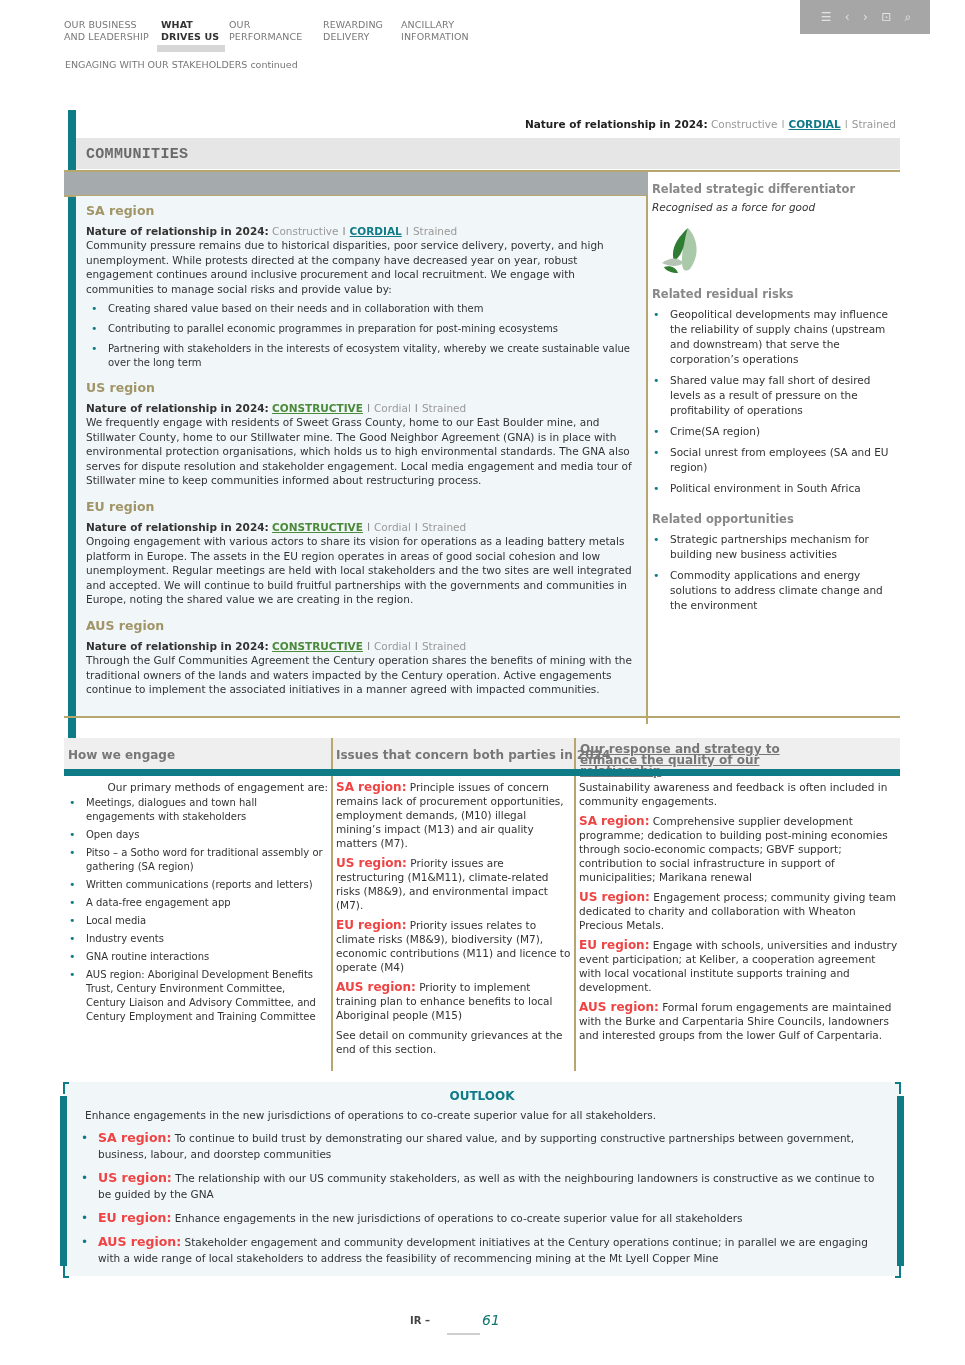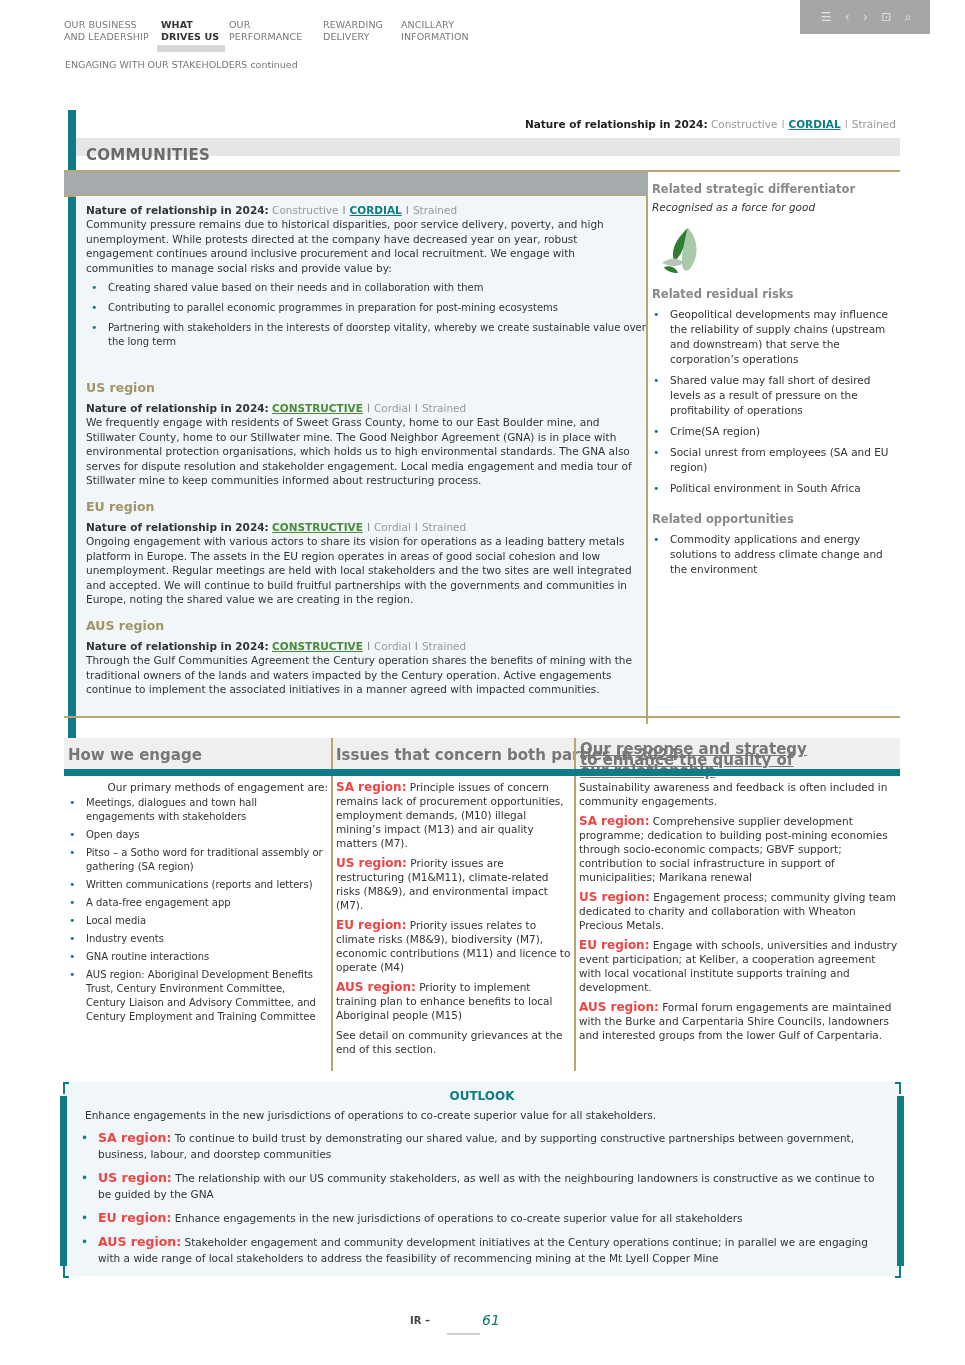--- a/index.html
+++ b/index.html
@@ -13,21 +13,21 @@
   .breadcrumb { position: absolute; left: 65px; top: 59px; font-size: 9.5px; color: #777; }
   .toolbar { position: absolute; left: 800px; top: 0; width: 130px; height: 34px; background: #a6a6a6; display: flex; align-items: center; justify-content: space-around; padding: 0 12px 0 14px; }
   .toolbar span { color: #e2e2e2; font-size: 12px; }
 
   
   .teal-bar { position: absolute; left: 68px; top: 110px; width: 8px; height: 630px; background: #0e7b87; }
   .rel-top { position: absolute; right: 69px; top: 118px; font-size: 10.5px; color: #999; white-space: nowrap; }
   .rel-top b { color: #222; font-weight: bold; }
   .rel-top .sel { color: #0e7b87; font-weight: bold; text-decoration: underline; }
   .rel-top .sep { color: #aaa; margin: 0 4px; }
-  .comm-header { position: absolute; left: 76px; top: 138px; width: 824px; height: 18px; background: #e6e6e6; }
+  .comm-header { position: absolute; left: 76px; top: 138px; width: 824px; height: 31px; background: #e6e6e6; font-family: Liberation Mono, monospace; }
   .comm-title { position: absolute; left: 10px; top: 8px; font-size: 15px; color: #6a6a6a; font-weight: bold; letter-spacing: 0.3px; }
   .gold-line { position: absolute; height: 2px; background: #b7a66d; }
   .grey-band { position: absolute; left: 64px; top: 172px; width: 584px; height: 24px; background: #a5aaad; }
   .left-panel { position: absolute; left: 76px; top: 196px; width: 571px; height: 520px; background: #f1f6f8; }
   .vline { position: absolute; width: 2px; background: #b7a66d; }
 
   .region { position: absolute; left: 86px; width: 560px; }
   .region h3 { font-size: 12.5px; color: #a19568; font-weight: bold; margin-bottom: 6px; }
   .rel-line { font-size: 10.5px; color: #999; line-height: 14px; }
   .rel-line b.lbl { color: #333; }
@@ -40,21 +40,21 @@
   ul.bullets li::before { content: "•"; position: absolute; left: 5px; color: #0e7b87; font-size: 11px; }
 
   .right-col { position: absolute; left: 652px; top: 182px; width: 250px; }
   .right-col h4 { font-size: 11.5px; color: #888; font-weight: bold; margin-bottom: 5px; }
   .right-col .ital { font-style: italic; font-size: 10.5px; color: #333; }
   .right-col ul.bullets li { padding-left: 18px; margin-bottom: 6px; font-size: 10.5px; line-height: 15px; }
   .right-col ul.bullets li::before { left: 1px; }
 
   
   .tbl-head { position: absolute; left: 64px; top: 738px; width: 836px; height: 31px; background: #efefef; }
-  .th { position: absolute; font-size: 15px; color: #777; font-weight: bold; line-height: 11px; }
+  .th { position: absolute; font-size: 12px; color: #777; font-weight: bold; line-height: 11px; }
   .teal-rule { position: absolute; left: 64px; top: 769px; width: 836px; height: 7px; background: #0e7b87; }
   .col { position: absolute; top: 780px; font-size: 10.5px; line-height: 14px; color: #333; }
   .col p { margin-bottom: 6px; }
   .rlab { color: #ef4444; font-weight: bold; font-size: 12px; }
   .col ul.bullets { margin-top: 2px; }
   .col ul.bullets li { padding-left: 22px; margin-bottom: 4px; line-height: 14px; }
   .col ul.bullets li::before { left: 5px; }
 
   
   .outlook { position: absolute; left: 64px; top: 1082px; width: 836px; height: 194px; background: #f1f6f8; }
@@ -104,28 +104,29 @@
   <div class="comm-title">COMMUNITIES</div>
 </div>
 <div class="gold-line" style="left:64px; top:170px; width:836px;"></div>
 <div class="grey-band"></div>
 <div class="gold-line" style="left:64px; top:195px; width:584px;"></div>
 <div class="left-panel"></div>
 <div class="vline" style="left:646px; top:196px; height:528px;"></div>
 <div class="gold-line" style="left:64px; top:716px; width:836px;"></div>
 
 <div class="region" style="top:203px;">
+  <h3>SA region</h3>
   <div class="rel-line">
     <b class="lbl">Nature of relationship in 2024:</b> <span>Constructive</span><span class="sep">I</span><span class="cord">CORDIAL</span><span class="sep">I</span><span>Strained</span>
   </div>
   <div class="body-text">Community pressure remains  due to historical disparities, poor service delivery, poverty, and high unemployment. While protests directed at the company have decreased year on year, robust engagement continues around inclusive procurement and local recruitment. We engage with communities to manage social risks and provide value by:</div>
   <ul class="bullets">
     <li>Creating shared value based on their needs and in collaboration with them</li>
     <li>Contributing to parallel economic programmes in preparation for  post-mining ecosystems</li>
-    <li>Partnering with stakeholders in the interests of doorstep vitality, whereby we create sustainable value over the long term</li>
+    <li>Partnering with stakeholders in the interests of ecosystem vitality, whereby we create sustainable value over the long term</li>
   </ul>
 </div>
 
 <div class="region" style="top:380px;">
   <h3>US region</h3>
   <div class="rel-line">
     <b class="lbl">Nature of relationship in 2024:</b> <span class="cons">CONSTRUCTIVE</span><span class="sep">I</span><span>Cordial</span><span class="sep">I</span><span>Strained</span>
   </div>
   <div class="body-text">We frequently engage with residents of Sweet Grass County, home to our East Boulder mine, and Stillwater County, home to our Stillwater mine. The Good Neighbor Agreement (GNA) is in place with environmental protection organisations, which holds us to high environmental standards. The GNA also serves for dispute resolution and stakeholder engagement. Local media engagement and media tour of Stillwater mine to keep communities informed about restructuring process.</div>
 </div>
@@ -160,20 +161,21 @@
   <h4>Related residual risks</h4>
   <ul class="bullets">
     <li>Geopolitical developments may influence the reliability of supply chains (upstream and downstream) that serve the corporation’s operations</li>
     <li>Shared value may fall short of desired levels as a result of pressure on the profitability of operations</li>
     <li>Crime(SA region)</li>
     <li>Social unrest from employees (SA and EU region)</li>
     <li>Political environment in South Africa</li>
   </ul>
   <h4 style="margin-top:16px;">Related opportunities</h4>
   <ul class="bullets">
+    <li>Strategic partnerships mechanism for building new business activities</li>
     <li>Commodity applications and energy solutions to address climate change and the environment</li>
   </ul>
 </div>
 
 <div class="tbl-head"></div>
 <div class="th" style="left:68px; top:750px;">How we engage</div>
 <div class="th" style="left:336px; top:750px;">Issues that concern both parties in 2024</div>
 <div class="th" style="left:580px; top:744px; width:230px;text-decoration:underline;">Our response and strategy to enhance the quality of our relationship</div>
 <div class="vline" style="left:331px; top:738px; height:333px;"></div>
 <div class="vline" style="left:574px; top:738px; height:333px;"></div>

